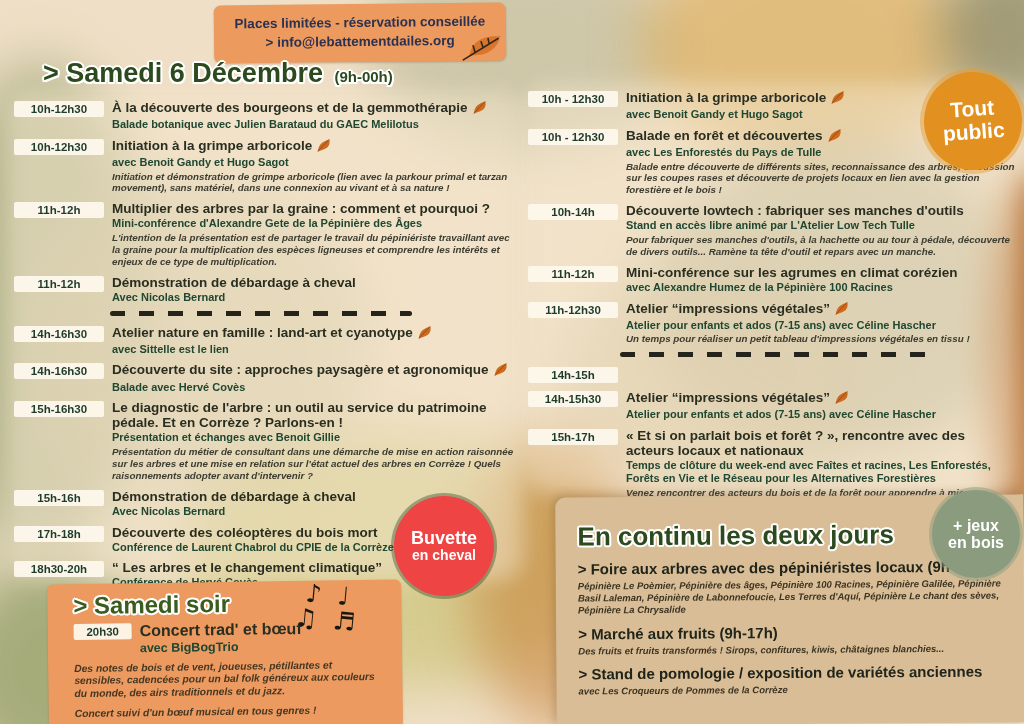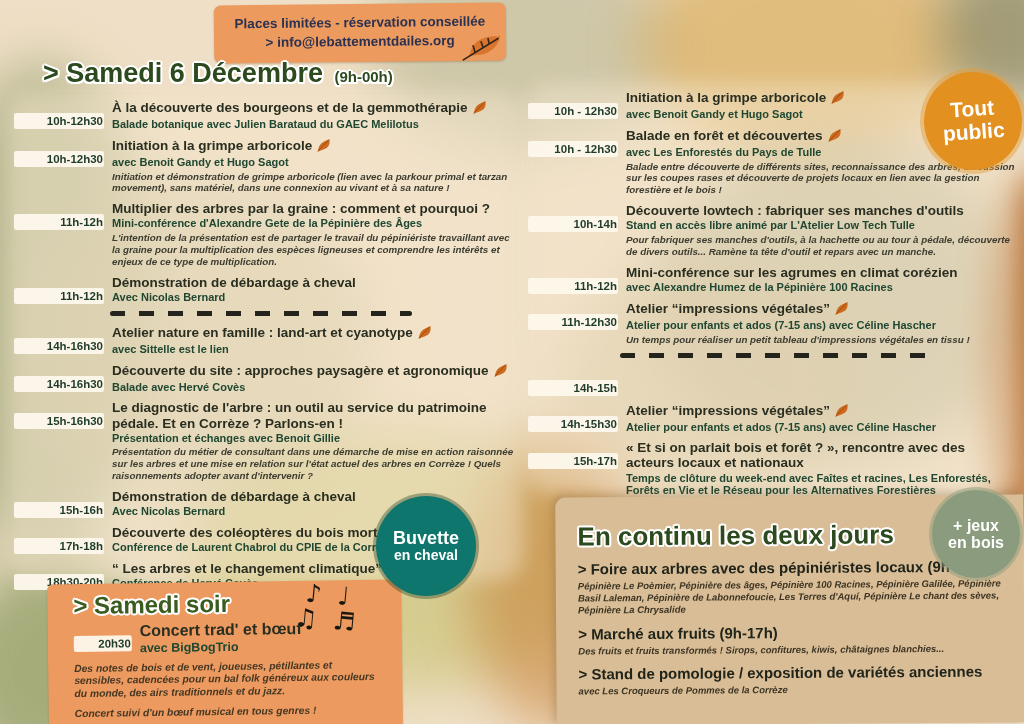--- a/index.html
+++ b/index.html
@@ -31,44 +31,44 @@
   .day-hours{font-size:15px; margin-left:4px;}
   #sat-header{left:18px; top:58px;margin-left:25px;}
   #sun-header{left:534px; top:50px;}
 
   
   .events{position:absolute;}
   #sat-events{left:14px; top:100px; width:506px;}
   #sun-events{left:528px; top:90px; width:488px;}
   .event-row{display:flex; gap:8px; margin-bottom:7px;}
   .time-chip{
-    flex:0 0 88px; align-self:flex-start; text-align:right;
+    flex:0 0 88px; align-self:flex-start; text-align:center;
     background:rgba(253,248,236,0.95); color:#1E3B2C; font-weight:bold; font-size:11.5px;
-    padding:2px 1px; border-radius:2px; margin-top:13px;
+    padding:2px 1px; border-radius:2px; margin-top:1px;
   }
   .event-body{flex:1;}
   .event-title{font-weight:bold; font-size:13.5px; color:#2A2E20; line-height:1.12;}
   .event-sub{font-weight:bold; font-size:11px; color:#1F4731; line-height:1.15; margin-top:1px;}
   .event-desc{font-style:italic; font-weight:600; font-size:9.8px; color:#3C3C30; line-height:1.22; margin-top:2px;}
   .leaf-icon{display:inline-block; margin-left:4px; vertical-align:-2px;}
   .leaf-icon svg{transform:rotate(-8deg);}
   .dash-divider{
     height:5px; width:302px; margin:3px 0 9px 96px; border-radius:3px;
     background:repeating-linear-gradient(90deg,#24241C 0 15px, transparent 15px 29px);
   }
   #sun-events .dash-divider{width:312px; margin-left:92px;}
 
   
   .badge{
     position:absolute; border-radius:50%; color:#FFF; font-weight:bold; text-align:center;
     display:flex; flex-direction:column; align-items:center; justify-content:center; line-height:1.08;
   }
   #badge-tout{left:924px; top:72px; width:98px; height:98px; background:#E2901F;
     transform:rotate(-4deg); box-shadow:0 0 0 4px rgba(230,155,50,0.45); font-size:21px;}
-  #badge-buvette{left:376px; top:496px; width:100px; height:100px; background:#0f766e;
+  #badge-buvette{left:394px; top:496px; width:100px; height:100px; background:#ef4444;
     box-shadow:0 0 0 3px rgba(43,73,38,0.4); font-size:18px;}
   #badge-buvette .badge-sub{font-size:14px;}
   #badge-jeux{left:932px; top:490px; width:88px; height:88px; background:#8A9B7E;
     box-shadow:0 0 0 3px rgba(138,155,126,0.5); font-size:16px;}
 
   
   #evening{
     position:absolute; left:48px; top:582px; width:354px; height:148px;
     background:#EC9A60; transform:rotate(-0.8deg); border-radius:6px;
     padding:8px 14px 0 26px; box-sizing:border-box;

